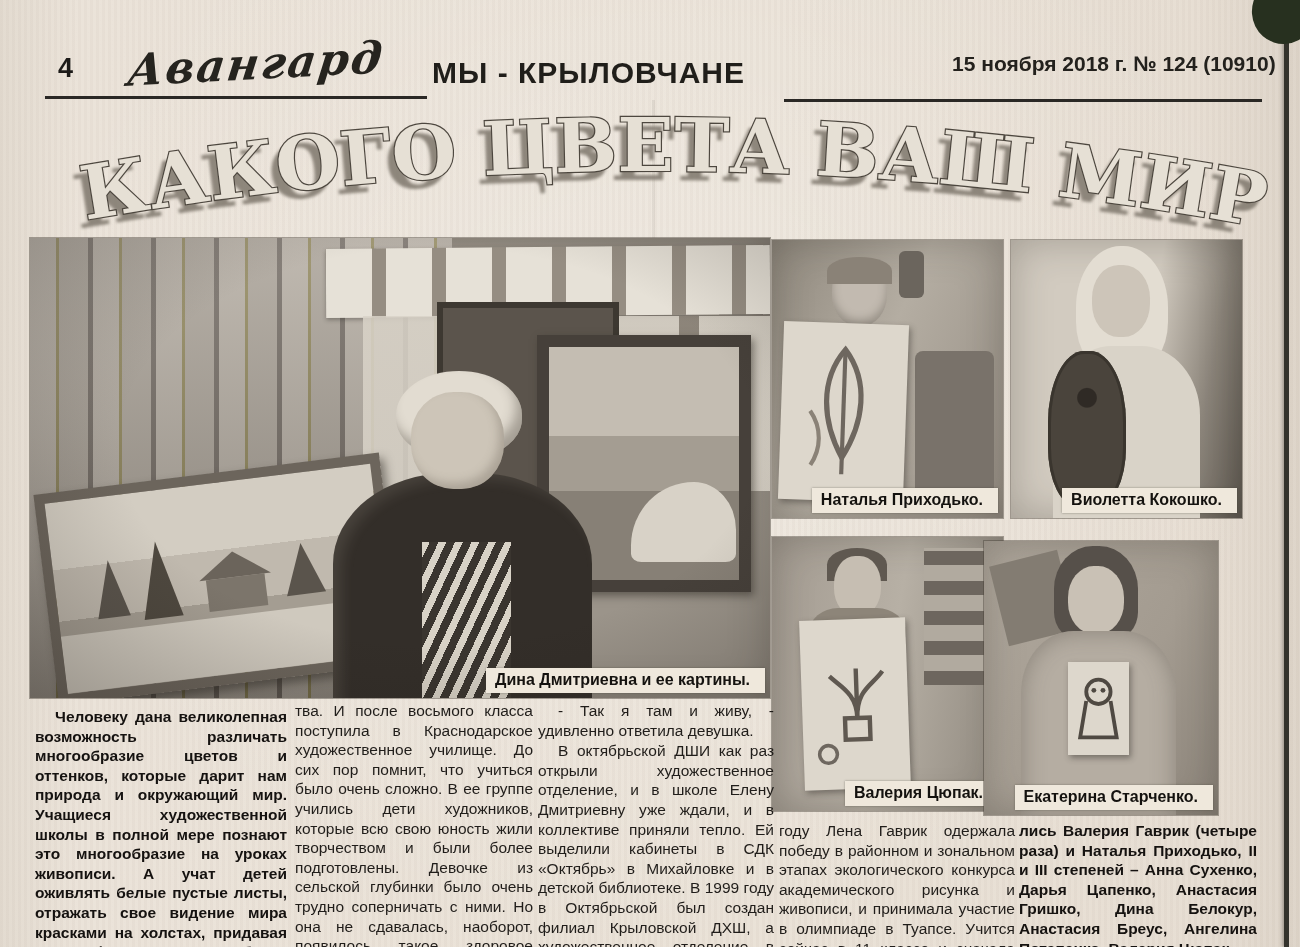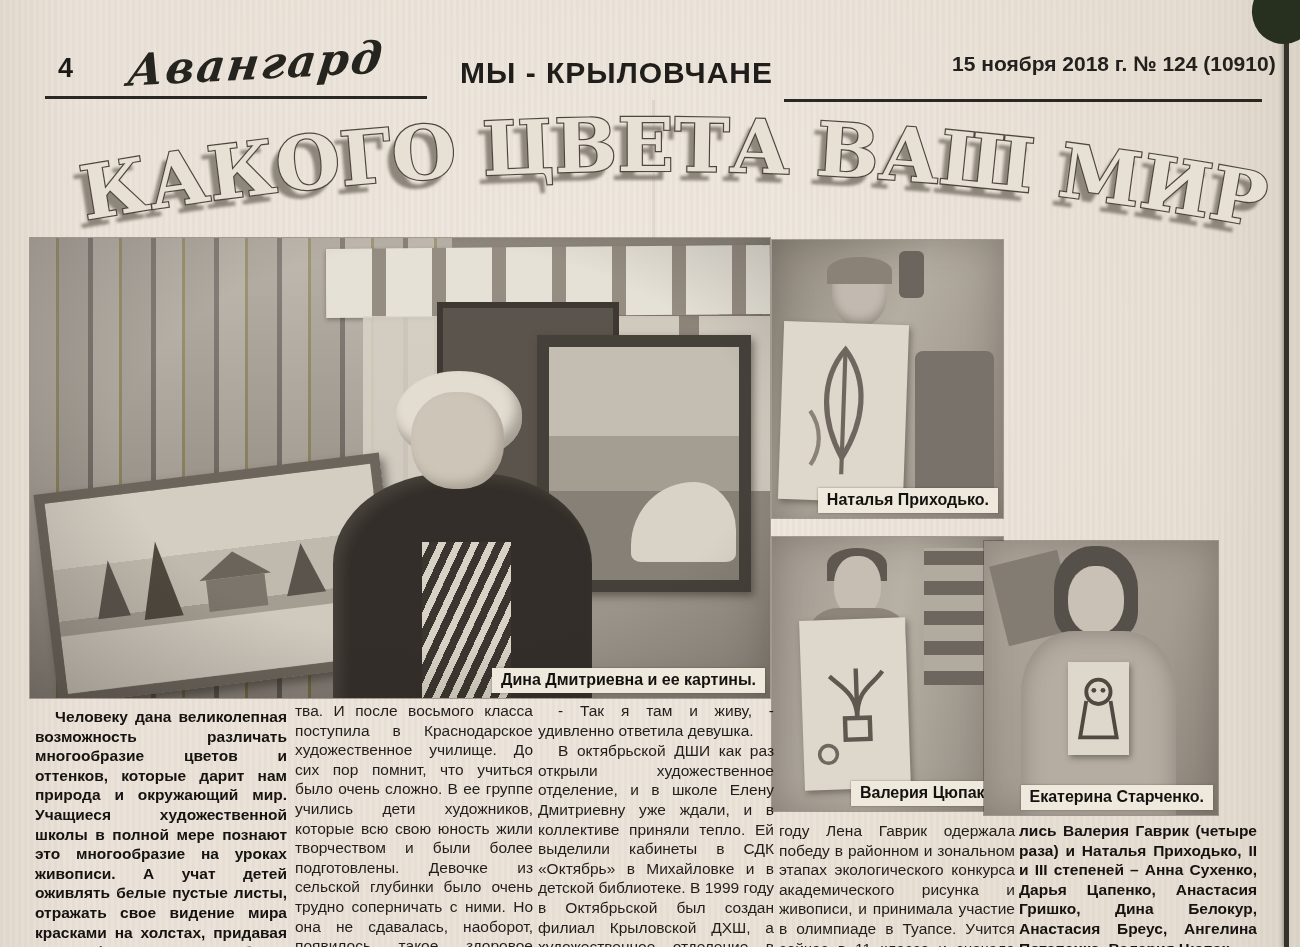--- a/index.html
+++ b/index.html
@@ -15,36 +15,36 @@
     background:repeating-linear-gradient(90deg,rgba(140,120,110,.035) 0 3px,rgba(255,255,255,.03) 3px 6px);}
   .crease{position:absolute;left:652px;top:100px;width:3px;height:620px;background:linear-gradient(180deg,rgba(90,80,70,.10),rgba(90,80,70,.02));}
   .edge-line{position:absolute;left:1284px;top:0;width:5px;height:947px;background:#34332c;box-shadow:-2px 0 3px rgba(60,55,45,.35);}
   .corner-blob{position:absolute;left:1252px;top:-22px;width:64px;height:66px;background:#27301f;border-radius:50%;transform:rotate(18deg);}
 
   
   .page-num{position:absolute;left:58px;top:53px;font-size:27px;font-weight:bold;}
   .logo{position:absolute;left:128px;top:38px;font-family:"DejaVu Serif",serif;font-style:italic;font-weight:bold;
     font-size:44px;letter-spacing:2px;transform:rotate(-3deg) skewX(-10deg);color:#26241f;}
   .rule-left{position:absolute;left:45px;top:96px;width:382px;height:3px;background:#2a2825;}
-  .section-title{position:absolute;left:444px;top:56px;width:345px;text-align:center;font-size:30px;font-weight:bold;letter-spacing:1px;color:#201e1a;}
+  .section-title{position:absolute;left:432px;top:56px;width:345px;text-align:left;font-size:30px;font-weight:bold;letter-spacing:1px;color:#201e1a;}
   .rule-right{position:absolute;left:784px;top:99px;width:478px;height:3px;background:#2a2825;}
   .issue-info{position:absolute;left:952px;top:52px;font-size:21px;font-weight:bold;color:#23211d;}
 
   
   .headline-svg{position:absolute;left:25px;top:96px;width:1255px;height:150px;}
 
   
   .kicker{position:absolute;left:40px;top:243px;width:390px;height:30px;background:rgba(78,74,66,.78);
     color:#f4efe6;font-size:25px;font-weight:bold;letter-spacing:2px;padding-left:125px;box-sizing:border-box;line-height:30px;
     text-shadow:1px 1px 1px #3a362f, -1px -1px 1px #3a362f;z-index:5;}
 
   
   .photo{position:absolute;overflow:hidden;box-shadow:0 0 0 1px rgba(70,65,55,.45), inset 0 0 40px rgba(40,35,30,.28);}
   .caption{position:absolute;background:#efe8dc;color:#14120f;font-weight:bold;font-size:16px;line-height:20px;
-    padding:2px 9px 3px 9px;box-shadow:0 0 2px rgba(60,55,45,.5);white-space:nowrap;}
+    padding:2px 15px 3px 9px;box-shadow:0 0 2px rgba(60,55,45,.5);white-space:nowrap;}
 
   
   .mp{left:30px;top:238px;width:740px;height:460px;background:#9b948a;}
   .planks{position:absolute;left:0;top:0;width:57%;height:100%;
     background:
       linear-gradient(180deg,rgba(255,255,255,.18),rgba(0,0,0,.22)),
       repeating-linear-gradient(90deg,#b2aa9f 0 26px,#8d8357 26px 29px,#a79f94 29px 58px,#6f675f 58px 63px);}
   .draw-strip{position:absolute;left:40%;top:2%;width:60%;height:15%;transform:rotate(-.5deg);
     background:repeating-linear-gradient(90deg,#e6e1d7 0 46px,#958d82 46px 60px);box-shadow:0 2px 4px rgba(50,45,40,.4);}
   .draw-strip2{position:absolute;left:45%;top:17%;width:55%;height:38%;
@@ -147,20 +147,27 @@
     <div class="sheet" style="left:4%;top:30%;width:54%;height:64%;transform:rotate(2deg);">
       <svg viewBox="0 0 60 80" style="width:100%;height:100%;">
         <path d="M30 10 C 42 25 40 45 30 62 C 20 45 18 25 30 10 Z" fill="none" stroke="#6e675f" stroke-width="2.5"></path>
         <line x1="30" y1="12" x2="30" y2="70" stroke="#6e675f" stroke-width="2"></line>
         <path d="M14 40 C 20 48 20 58 15 66" fill="none" stroke="#8a8277" stroke-width="2"></path>
       </svg>
     </div>
     <div class="caption cap-br">Наталья Приходько.</div>
   </div>
 
+  <div class="photo pB" style="background:linear-gradient(100deg,#d2cbc0 0 55%,#8b847a 80%,#5f5951 100%);">
+    <div class="blob" style="left:28%;top:2%;width:40%;height:46%;background:#e3ddd2;border-radius:48% 48% 40% 40%;"></div>
+    <div class="head" style="left:35%;top:9%;width:25%;height:26%;background:#cdc5b9;"></div>
+    <div class="blob" style="left:18%;top:38%;width:64%;height:62%;background:#d9d3c8;border-radius:40% 40% 0 0;"></div>
+    <div class="blob" style="left:16%;top:40%;width:34%;height:56%;background:radial-gradient(circle at 50% 30%, #2f2a25 8%, #4a443c 9% 100%);border-radius:46% 46% 38% 38%;box-shadow:inset 0 0 0 3px #3a352e;"></div>
+    <div class="caption cap-br">Виолетта Кокошко.</div>
+  </div>
 
   <div class="photo pC">
     <div class="blob" style="left:66%;top:4%;width:30%;height:50%;background:repeating-linear-gradient(0deg,#6d665e 0 14px,#b1aa9f 14px 30px);"></div>
     <div class="blob" style="left:24%;top:4%;width:26%;height:12%;background:#5f5850;border-radius:50% 50% 0 0;"></div>
     <div class="head" style="left:27%;top:7%;width:20%;height:22%;background:#c6beb2;"></div>
     <div class="blob" style="left:16%;top:26%;width:42%;height:30%;background:#8d8579;border-radius:30% 30% 0 0;"></div>
     <div class="sheet" style="left:13%;top:30%;width:46%;height:62%;transform:rotate(-2deg);">
       <svg viewBox="0 0 60 80" style="width:100%;height:100%;">
         <rect x="24" y="48" width="14" height="12" fill="none" stroke="#5f5850" stroke-width="2.5"></rect>
         <path d="M31 48 C 31 34 22 30 16 24 M31 48 C 31 32 40 30 46 22 M31 48 L 31 20" fill="none" stroke="#5f5850" stroke-width="2.5"></path>

